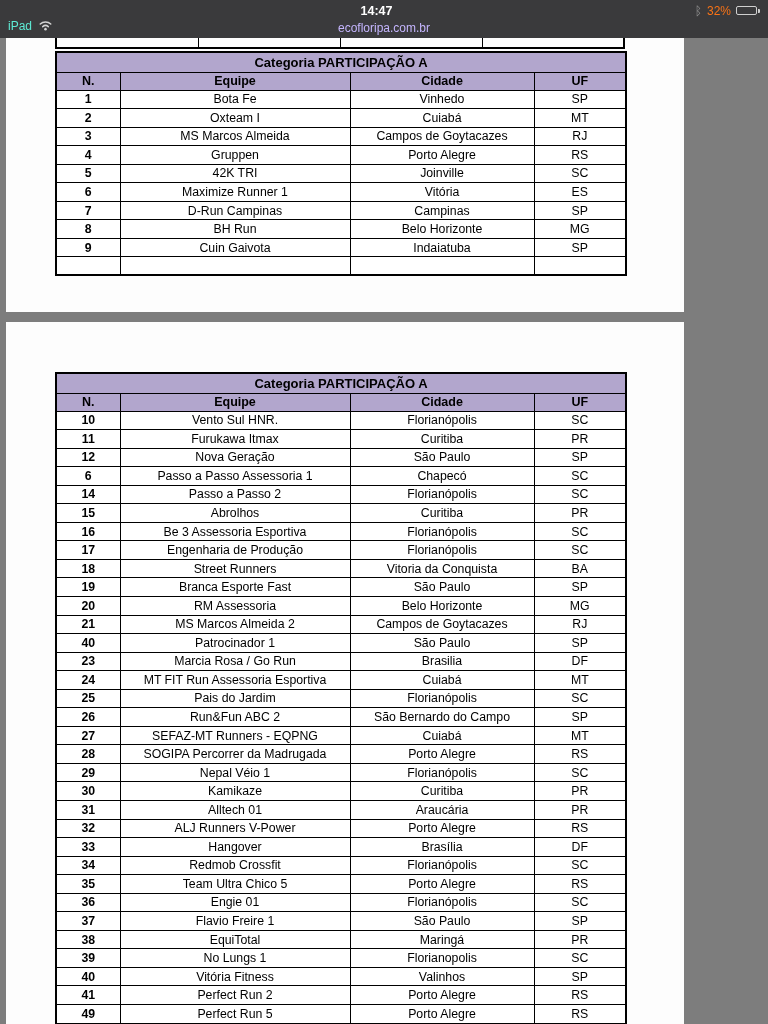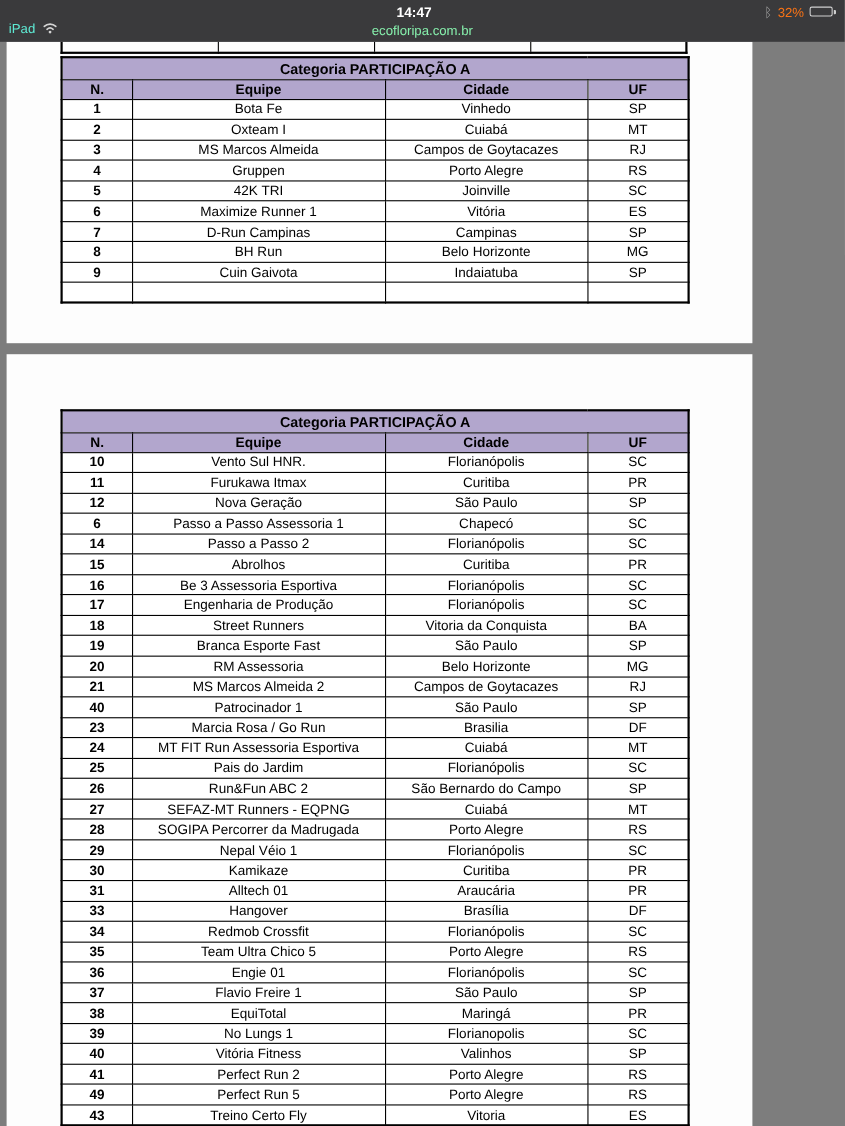--- a/index.html
+++ b/index.html
@@ -93,21 +93,21 @@
     background: #cfcfcf;
     border-radius: 0 1px 1px 0;
     margin-left: 1px;
   }
   .url-row {
     position: absolute;
     left: 0; right: 0;
     top: 20px;
     height: 18px;
     text-align: center;
-    color: #86efac;
+    color: #c4b5fd;
     font-size: 12px;
     line-height: 16px;
   }
 
   
   .page {
     position: absolute;
     left: 6px;
     width: 678px;
     background: #fdfdfd;
@@ -451,20 +451,26 @@
             <td>Curitiba</td>
             <td>PR</td>
           </tr>
           <tr>
             <td>31</td>
             <td>Alltech 01</td>
             <td>Araucária</td>
             <td>PR</td>
           </tr>
           <tr>
+            <td>32</td>
+            <td>ALJ Runners V-Power</td>
+            <td>Porto Alegre</td>
+            <td>RS</td>
+          </tr>
+          <tr>
             <td>33</td>
             <td>Hangover</td>
             <td>Brasília</td>
             <td>DF</td>
           </tr>
           <tr>
             <td>34</td>
             <td>Redmob Crossfit</td>
             <td>Florianópolis</td>
             <td>SC</td>

